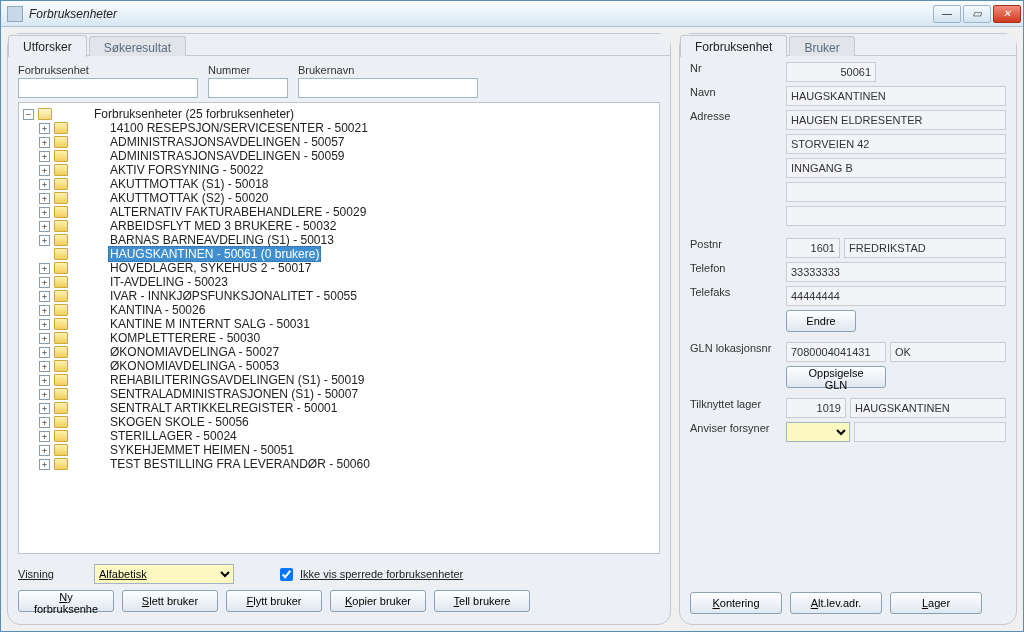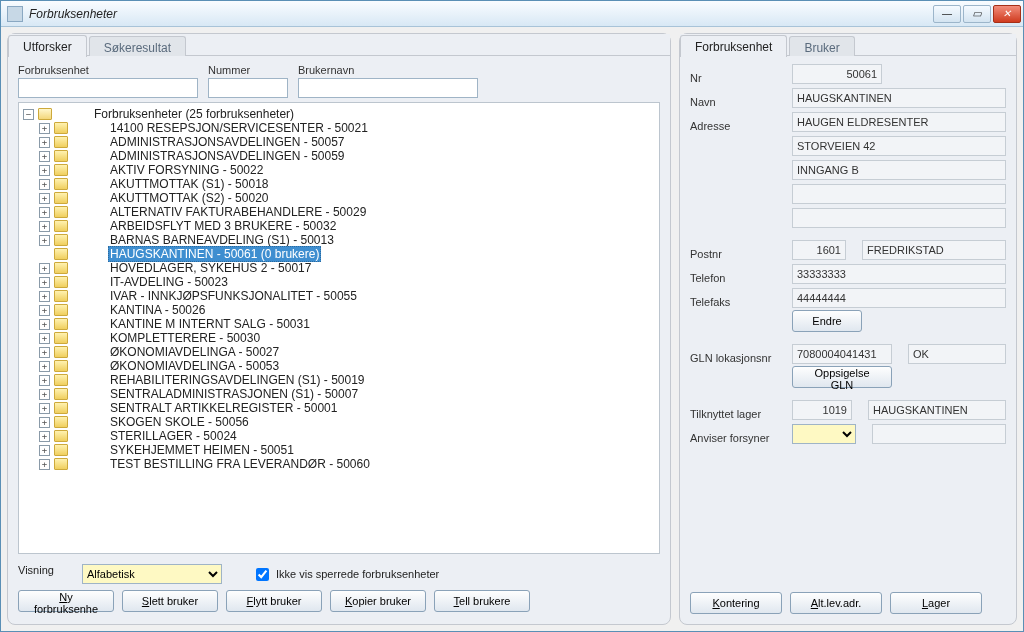--- a/index.html
+++ b/index.html
@@ -10,21 +10,21 @@
 
   .titlebar { height:26px; background:linear-gradient(#f9fcff,#d8e8f5); border-bottom:1px solid #a8c3d8; display:flex; align-items:center; padding:0 2px 0 6px;font-style:italic; }
   .titlebar .appicon { width:16px; height:16px; background:#c7d8e6; border:1px solid #8aa8c2; margin-right:6px; }
   .titlebar .title { flex:1; font-size:12px; }
   .winbtns { display:flex; gap:2px; }
   .winbtn { width:28px; height:18px; border:1px solid #9cb5ca; background:linear-gradient(#f5faff,#d4e4f1); border-radius:2px; display:flex; align-items:center; justify-content:center; font-size:10px; }
   .winbtn.close { background:linear-gradient(#f28d7a,#cf3b1f); border-color:#a52f17; color:#fff; }
 
   .content { flex:1; display:flex; gap:8px; padding:6px; }
 
-  .panel { background:#eceff4; border:1px solid #c4c8cf; border-radius:8px; display:flex; flex-direction:column; }
+  .panel { background:#eceff4; border:1px solid #c4c8cf; border-radius:13px; display:flex; flex-direction:column; }
   .panel.left { width:664px; }
   .panel.right { flex:1; }
 
   .tabbar { display:flex; height:22px; background:#eceff4; border-bottom:1px solid #c4c8cf; }
   .tab { padding:3px 14px 0; font-size:12px; border:1px solid #c4c8cf; border-bottom:none; margin-right:2px; margin-top:0; background:#f6f8fb; border-radius:3px 3px 0 0; height:22px; line-height:17px; cursor:default; }
   .tab.inactive { background:#e1e5ea; color:#5a6b7d; margin-top:2px; height:20px; line-height:16px; }
   .tab.active { background:#eceff4; position:relative; top:1px; }
 
   .tabbody { flex:1; padding:8px 10px; display:flex; flex-direction:column; }
 
@@ -40,31 +40,31 @@
   .tree > ul { padding-left:2px; }
   .tree li { white-space:nowrap; padding:0; margin:0; }
   .node { display:flex; align-items:center; height:14px; }
   .exp { width:11px; height:11px; border:1px solid #8a9aa8; background:#fff; font-size:9px; line-height:9px; text-align:center; margin-right:4px; cursor:default; color:#555; font-family:Consolas, monospace; }
   .noexp { width:11px; height:11px; margin-right:4px; }
   .fold { width:14px; height:12px; background:linear-gradient(#fff2b0,#f0cf5e); border:1px solid #cda93b; border-radius:1px; margin-right:4px; }
   .fold.open { background:linear-gradient(#fff7cc,#f3d77a); }
   .lbl { padding:0 2px;margin-left:36px; }
   .lbl.sel { background:#3e8ed0; color:#fff; border:1px dotted #2a6aa0; padding:0 1px; }
 
-  .bottombar { display:flex; gap:8px; padding:2px 0 6px; }
+  .bottombar { display:flex; align-items:center; gap:20px; padding:2px 0 6px;text-decoration:underline; }
   .bottombar .vlbl { width:56px; }
   .select { height:20px; border:1px solid #9fb4c6; background:#fef9c3; font-size:11px; }
   .chk { display:flex; align-items:center; gap:4px; margin-left:22px; }
 
   .btnrow { display:flex; gap:8px; padding:0 0 4px; }
   .btnrow .btn { flex:0 0 auto; width:96px; text-align:center; text-decoration:none; }
   .btnrow .btn u { text-decoration:underline; }
 
   .form { padding:6px 10px; font-size:11px; }
-  .frow { display:flex; align-items:flex-end; min-height:22px; margin-bottom:2px;gap:6px; }
+  .frow { display:flex; align-items:flex-start; min-height:22px; margin-bottom:2px; }
   .frow .flab { width:96px; color:#333; }
   .ro { border:1px solid #c6cdd4; background:#f2f4f7; height:20px; padding:0 4px; display:flex; align-items:center; font-size:11px; color:#333; }
   .gap { height:8px; }
 </style>
 </head>
 <body>
 
 <div class="window">
   <div class="titlebar">
     <div class="appicon"></div>

